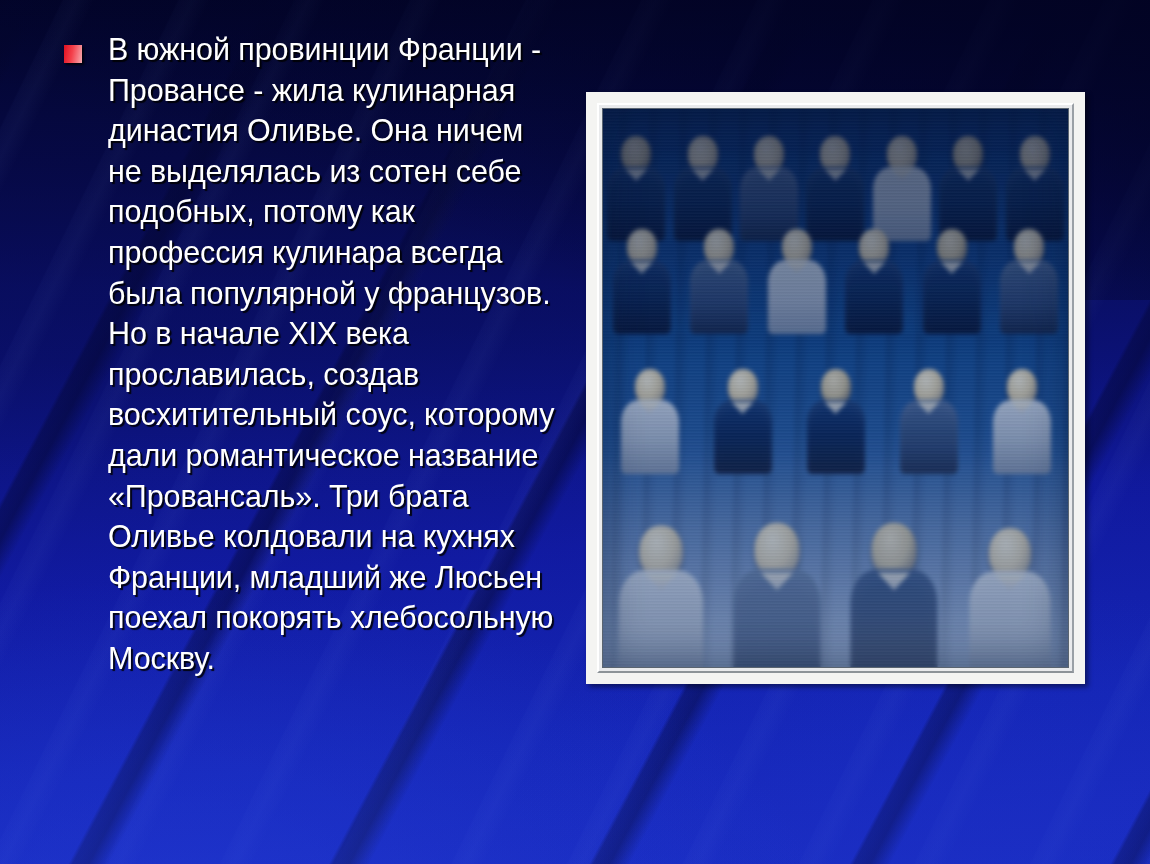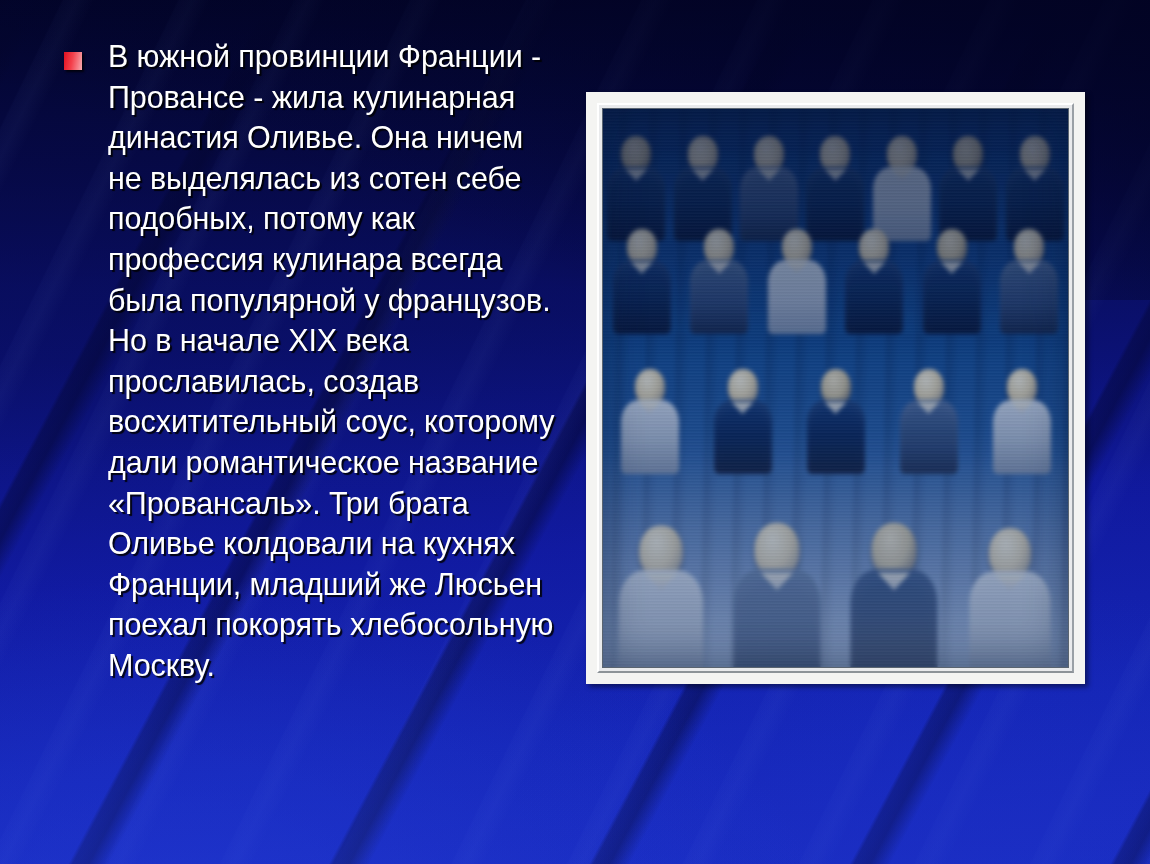--- a/index.html
+++ b/index.html
@@ -86,21 +86,21 @@
     position: absolute;
     right: -10%; bottom: -20%;
     width: 70%; height: 55%;
     background: radial-gradient(ellipse at 60% 70%, rgba(28,48,200,0.35), rgba(28,48,200,0) 70%);
   }
 
   
   .body-block {
     position: absolute;
     left: 64px;
-    top: 36px;
+    top: 29px;
     width: 500px;
   }
   .bullet-row {
     display: flex;
     align-items: flex-start;
   }
   .bullet-marker {
     flex: 0 0 auto;
     width: 18px;
     height: 18px;

